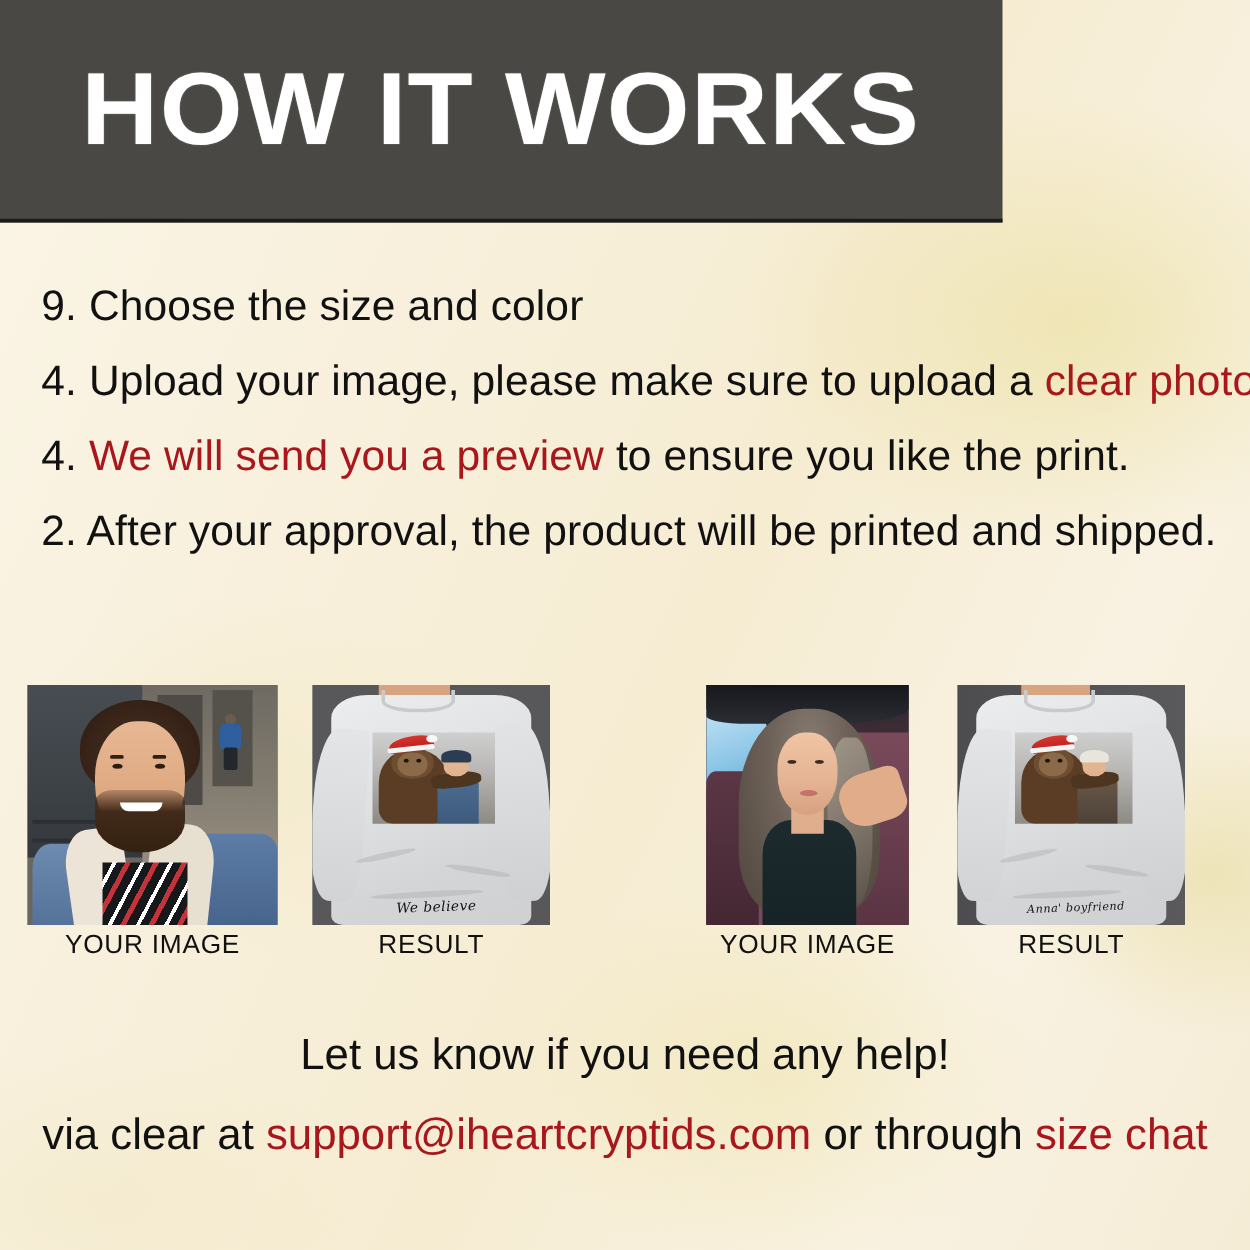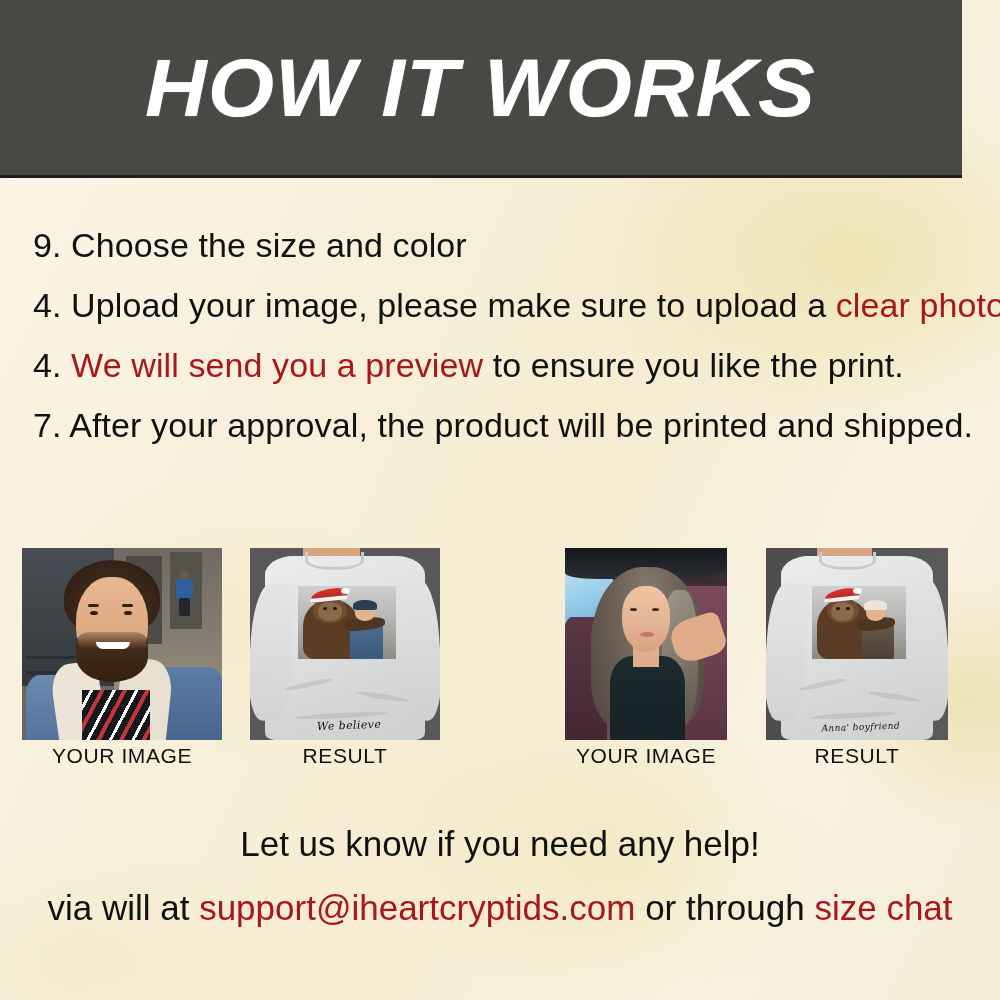--- a/index.html
+++ b/index.html
@@ -25,29 +25,28 @@
       radial-gradient(ellipse 220px 180px at 97% 70%, rgba(226,214,140,0.45), rgba(226,214,140,0) 72%),
       radial-gradient(ellipse 300px 160px at 8% 96%, rgba(240,231,196,0.45), rgba(240,231,196,0) 75%),
       linear-gradient(115deg, #fbf5e7 0%, #f8f0dc 30%, #f6ecd2 55%, #f9f2e2 78%, #f5ecd6 100%);
     box-sizing: border-box;
   }
   
   #header {
     position: absolute;
     left: 0;
     top: 0;
-    width: 962px;
+    width: 802px;
     height: 178px;
     background: #4a4845;
     border-bottom: 3px solid #1c1b19;
     box-sizing: border-box;
     display: flex;
     align-items: center;
     justify-content: center;
-    font-style: italic;
   }
   #header-title {
     color: #ffffff;
     font-family: "Liberation Sans Narrow", "Liberation Sans", sans-serif;
     font-weight: bold;
     font-size: 82px;
     letter-spacing: 1px;
     line-height: 1;
     transform: scaleX(1.04);
     white-space: nowrap;
@@ -450,21 +449,21 @@
     <div class="step">
       <span>4. Upload your image, please make sure to upload a </span><span class="hl-red">clear photo</span>
     </div>
 
 
     <div class="step">
       <span>4. </span><span class="hl-red">We will send you a preview</span><span> to ensure you like the print.</span>
     </div>
 
     <div class="step">
-      <span>7. After your approval, the product will be printed and shipped.</span>
+      <span>2. After your approval, the product will be printed and shipped.</span>
     </div>
 
   </div>
 
   <div id="photo-strip">
 
     <div class="photo-slot" id="slot-1">
       <div class="photo-frame">
         <div class="ph1-bg"></div>
         <div class="ph1-wall"></div>
@@ -573,17 +572,17 @@
         <div class="print-script print-script-4">Anna' boyfriend</div>
       </div>
       <div class="caption">RESULT</div>
     </div>
 
   </div>
 
   <div id="footer">
     <div id="footer-line-1">Let us know if you need any help!</div>
     <div id="footer-line-2">
-      <span>via will at </span><span class="em-red-italic">support@iheartcryptids.com</span><span> or through </span><span class="em-red-italic">size chat</span>
+      <span>via clear at </span><span class="em-red-italic">support@iheartcryptids.com</span><span> or through </span><span class="em-red-italic">size chat</span>
     </div>
   </div>
 
 </div>
 
 </body></html>

